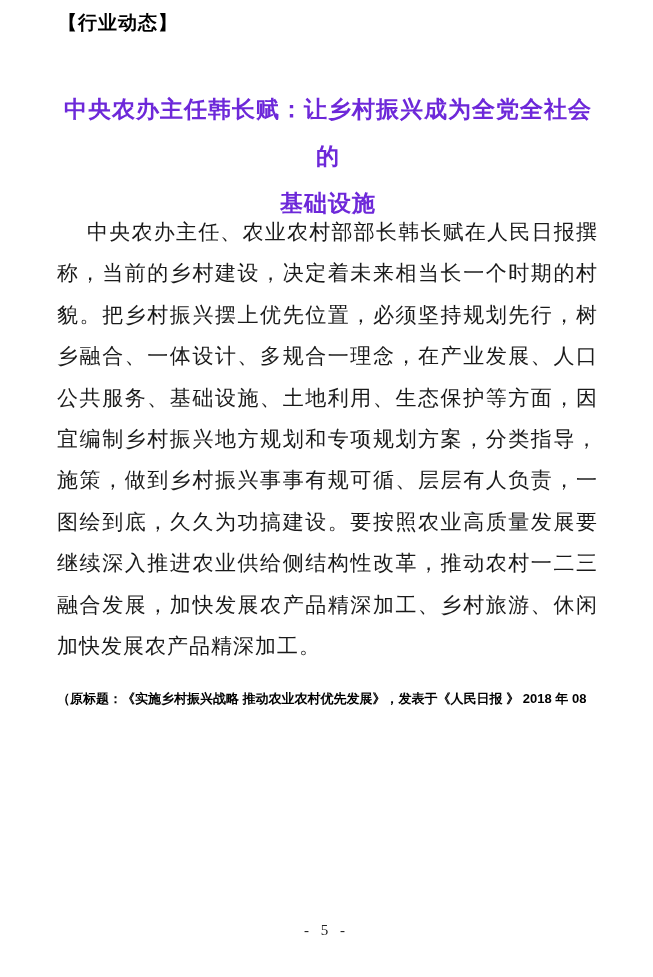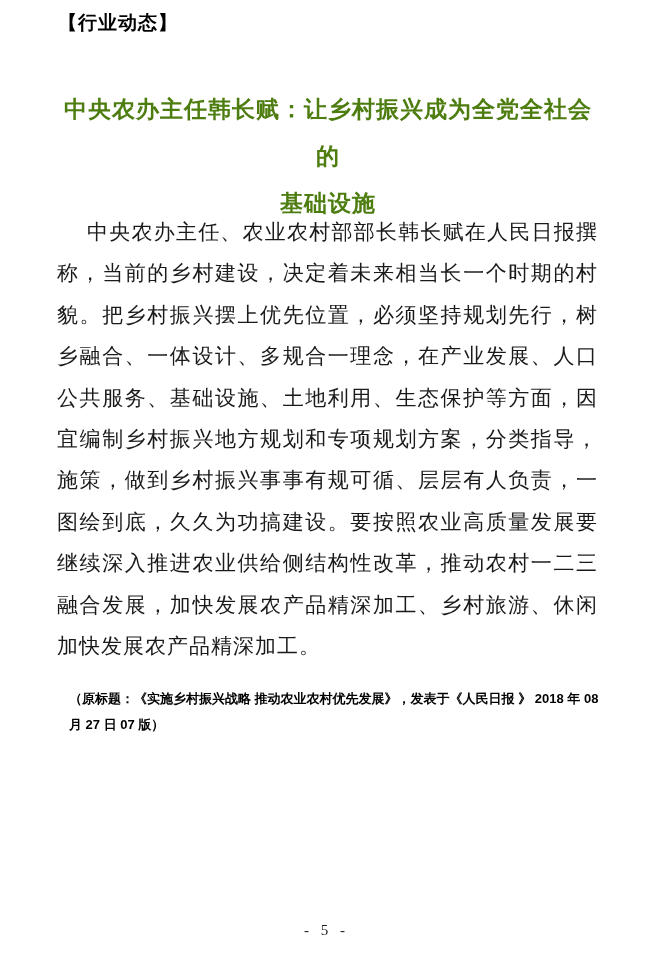--- a/index.html
+++ b/index.html
@@ -29,21 +29,21 @@
   .doc-title {
     position: absolute;
     top: 86px;
     left: 55px;
     right: 52px;
     text-align: center;
     font-size: 23px;
     font-weight: bold;
     line-height: 47px;
     letter-spacing: 1px;
-    color: #4d7c0f;
+    color: #6d28d9;
   }
   .doc-body {
     position: absolute;
     top: 212px;
     left: 57px;
     right: 55px;
     font-size: 21px;
     color: #1a1a1a;
   }
   .body-line {
@@ -58,21 +58,21 @@
     text-align-last: justify;
     white-space: normal;
     overflow: hidden;
   }
   .body-line.indent {
     text-indent: 30px;
   }
   .doc-footnote {
     position: absolute;
     top: 686px;
-    left: 69px;
+    left: 57px;
     right: 50px;
     font-family: "Liberation Sans", "DejaVu Sans", sans-serif;
     font-size: 13px;
     font-weight: bold;
     line-height: 26px;
     color: #000000;
   }
   .footnote-line {
     white-space: nowrap;
     overflow: hidden;
@@ -109,18 +109,17 @@
     <div class="body-line fill">宜编制乡村振兴地方规划和专项规划方案，分类指导，精准</div>
     <div class="body-line fill">施策，做到乡村振兴事事有规可循、层层有人负责，一张蓝</div>
     <div class="body-line fill">图绘到底，久久为功搞建设。要按照农业高质量发展要求，</div>
     <div class="body-line fill">继续深入推进农业供给侧结构性改革，推动农村一二三产业</div>
     <div class="body-line fill">融合发展，加快发展农产品精深加工、乡村旅游、休闲康养、</div>
     <div class="body-line">加快发展农产品精深加工。</div>
   </div>
 
   <div class="doc-footnote">
     <div class="footnote-line">（原标题：《实施乡村振兴战略 推动农业农村优先发展》，发表于《人民日报 》 2018 年 08</div>
-    <div class="footnote-line">月 27 日 07 版）</div>
   </div>
 
   <div class="page-footer">- 5 -</div>
 
 </div>
 
 </body></html>

